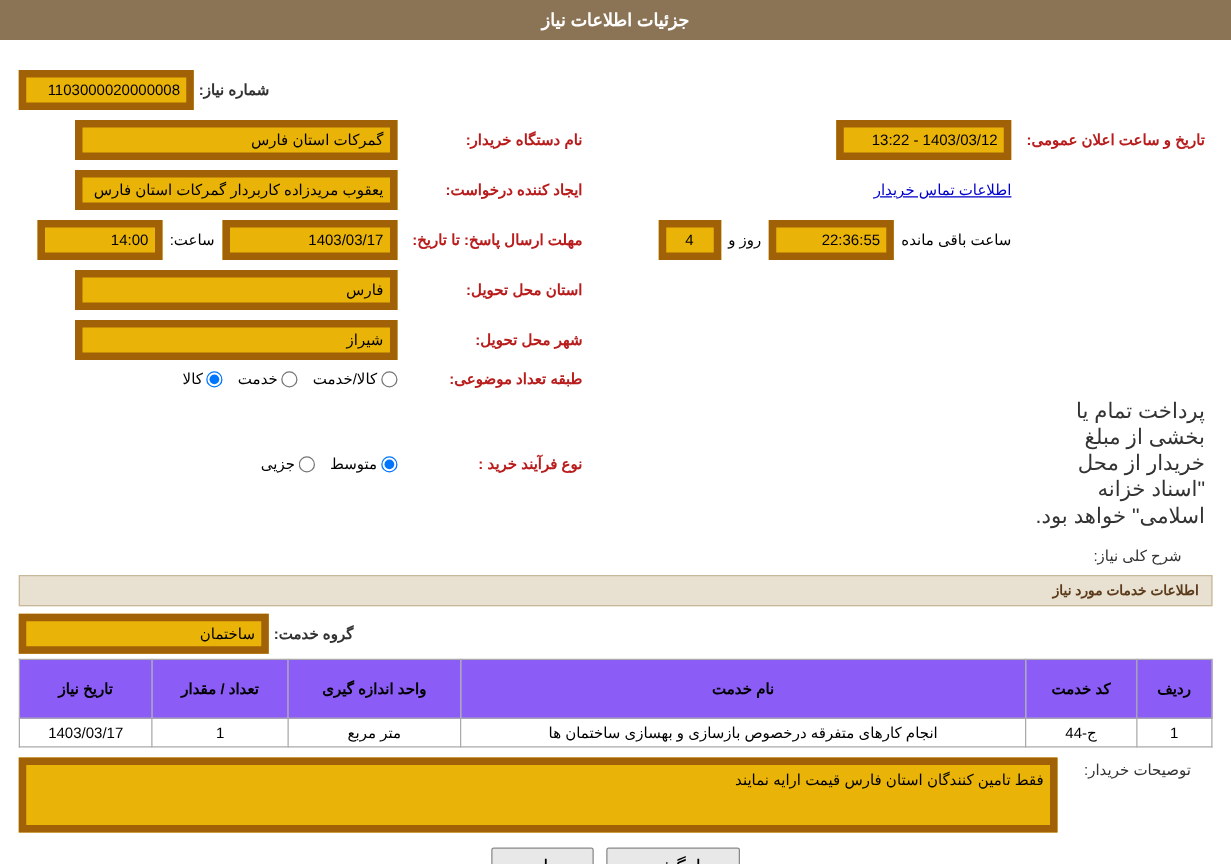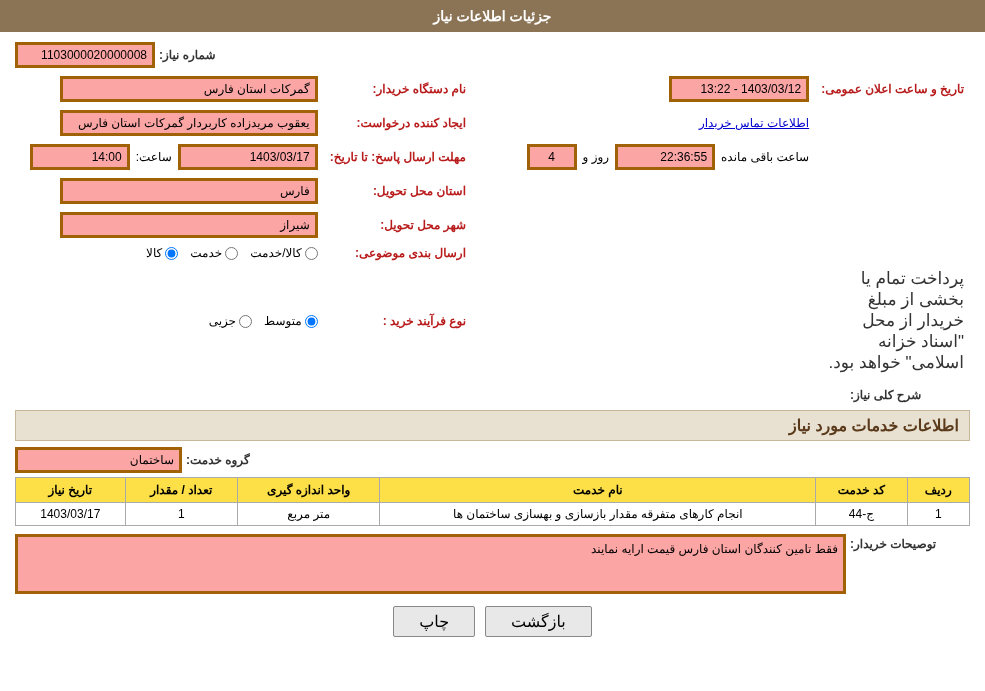--- a/index.html
+++ b/index.html
@@ -16,21 +16,21 @@
       margin: 0 auto;
       padding-bottom: 20px;
     }
     .page-header {
       background: #8B7355;
       color: #fff;
       text-align: center;
       padding: 8px 0;
       font-size: 14px;
       font-weight: bold;
-      margin-bottom: 10px;
+      margin-bottom: 24px;
     }
     .content-area {
       padding: 0 15px;
     }
     .info-table {
       width: 100%;
       border-collapse: collapse;
       margin-bottom: 8px;
     }
     .info-table td {
@@ -41,38 +41,38 @@
       color: #b91c1c;
       white-space: nowrap;
       text-align: right;
       font-weight: bold;
       width: 130px;
     }
     .value-cell {
       text-align: right;
     }
     .input-box {
-      border: 3px solid #a16207;
-      background: #fca5a5;
+      border: 6px solid #a16207;
+      background: #eab308;
       padding: 3px 5px;
       text-align: right;
       direction: rtl;
       display: inline-block;
     }
     .input-wide { width: 258px; }
     .input-small { width: 100px; }
     .input-date { width: 140px; }
     .input-num { width: 50px; text-align: center; }
     .link-blue { color: #0000cc; text-decoration: underline; cursor: pointer; }
     .section-header {
       background: #e8e0d0;
       border: 1px solid #c8b89a;
       padding: 5px 10px;
       font-weight: bold;
-      font-size: 16px;
+      font-size: 11px;
       color: #5a3a1a;
       margin: 8px 0 6px 0;
       text-align: right;
     }
     .row-flex {
       display: flex;
       align-items: center;
       gap: 6px;
     }
     .radio-group {
@@ -85,23 +85,23 @@
       display: flex;
       align-items: flex-end;
       gap: 3px;
     }
     .data-table {
       width: 100%;
       border-collapse: collapse;
       margin-bottom: 8px;
     }
     .data-table th {
-      background: #fde047;
+      background: #8b5cf6;
       border: 1px solid #aaa;
-      padding: 5px 8px;
+      padding: 16px 8px;
       text-align: center;
       font-weight: bold;
     }
     .data-table td {
       border: 1px solid #aaa;
       padding: 4px 8px;
       text-align: center;
     }
     .buttons-row {
       display: flex;
@@ -118,25 +118,25 @@
       font-size: 16px;
       border-radius: 2px;
     }
     .section-row {
       display: flex;
       align-items: flex-start;
       margin-bottom: 4px;
       gap: 4px;
     }
     .section-label {
-      font-weight: bold;
+      font-weight: normal;
       color: #333;
       white-space: nowrap;
       min-width: 120px;
-      text-align: left;
+      text-align: center;
       padding-top: 3px;
     }
     .section-value {
       flex: 1;
     }
     .field-row {
       display: flex;
       align-items: center;
       gap: 4px;
       margin-bottom: 4px;
@@ -233,21 +233,21 @@
         <td class="label-cell">شهر محل تحویل:</td>
         <td class="value-cell">
           <div class="input-box input-wide">شیراز</div>
         </td>
       </tr>
 
       <tr>
         <td></td>
         <td></td>
         <td></td>
-        <td class="label-cell">ارسال بندی موضوعی:</td>
+        <td class="label-cell">طبقه تعداد موضوعی:</td>
         <td class="value-cell">
           <div class="radio-group">
             <div class="radio-item">
               <input type="radio" name="tabaghe" style=""> 
                   <span>کالا/خدمت</span>
             </div>
             <div class="radio-item">
               <input type="radio" name="tabaghe" style=""> 
                   <span>خدمت</span>
             </div>
@@ -283,39 +283,39 @@
       </table>
 
     <div class="section-row">
       <div class="section-label">شرح کلی نیاز:</div>
     </div>
 
     <div class="section-header">اطلاعات خدمات مورد نیاز</div>
 
     <div class="field-row">
       <span class="field-label">گروه خدمت:</span>
-      <div class="input-box" style="width:167px;">ساختمان</div>
+      <div class="input-box" style="width:200px;">ساختمان</div>
     </div>
 
     <table class="data-table">
       <thead>
         <tr>
           <th><span>ردیف</span></th>
           <th><span>کد خدمت</span></th>
           <th><span>نام خدمت</span></th>
           <th><span>واحد اندازه گیری</span></th>
           <th><span>تعداد / مقدار</span></th>
           <th><span>تاریخ نیاز</span></th>
         </tr>
       </thead>
       <tbody id="services-tbody">
       <tr>
             <td>1</td>
             <td>ج-44</td>
-            <td>انجام کارهای متفرقه مقدار بازسازی و بهسازی ساختمان ها</td>
+            <td>انجام کارهای متفرقه درخصوص بازسازی و بهسازی ساختمان ها</td>
             <td>متر مربع</td>
             <td>1</td>
             <td>1403/03/17</td>
           </tr>
         </tbody>
     </table>
 
     <div class="section-row">
       <div class="section-label">توصیحات خریدار:</div>
       <div class="section-value">

